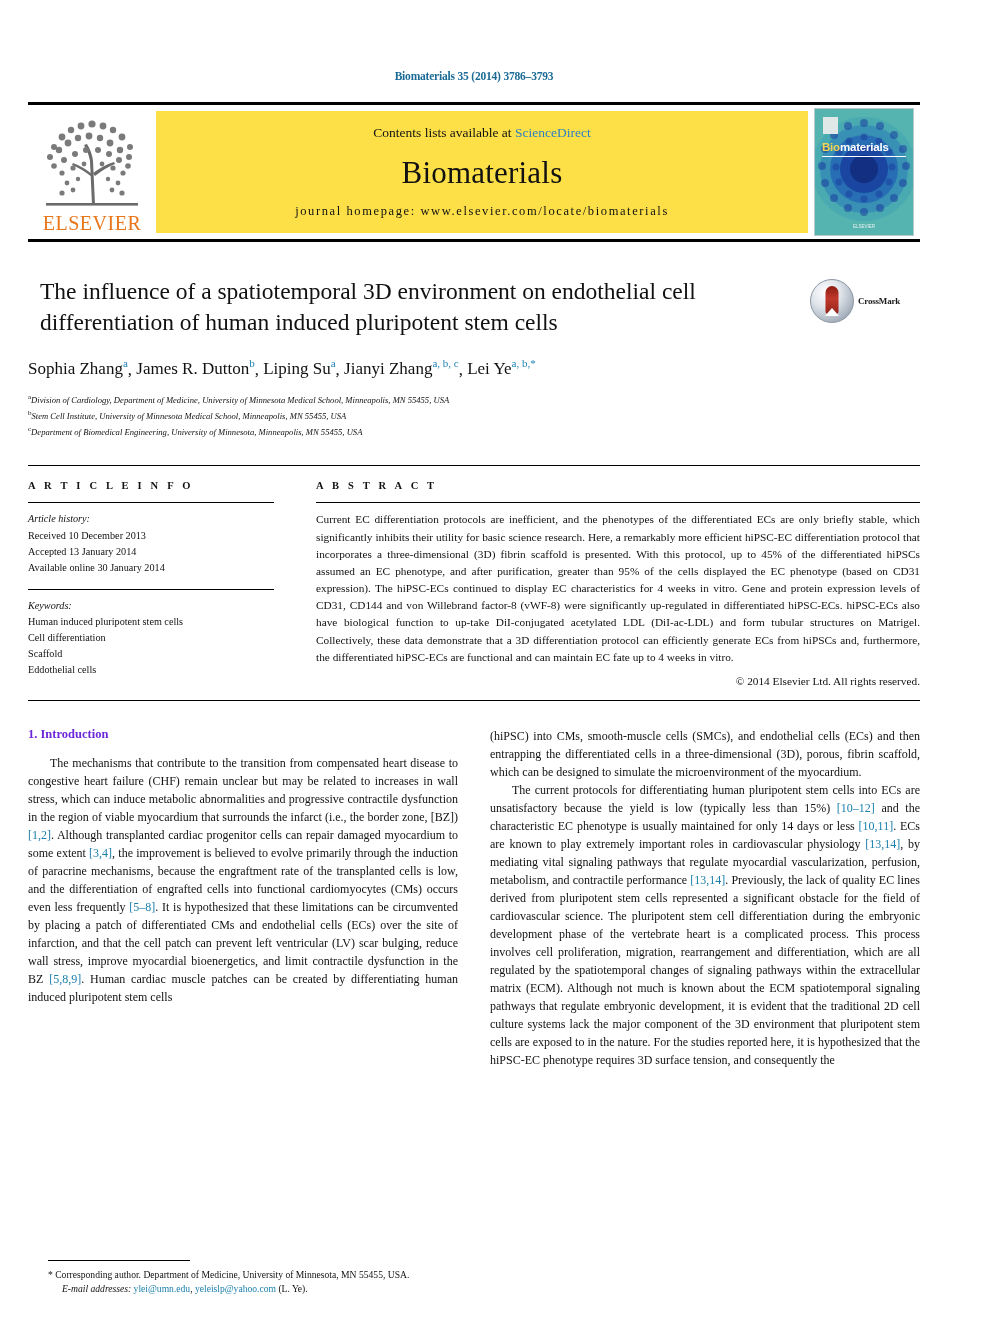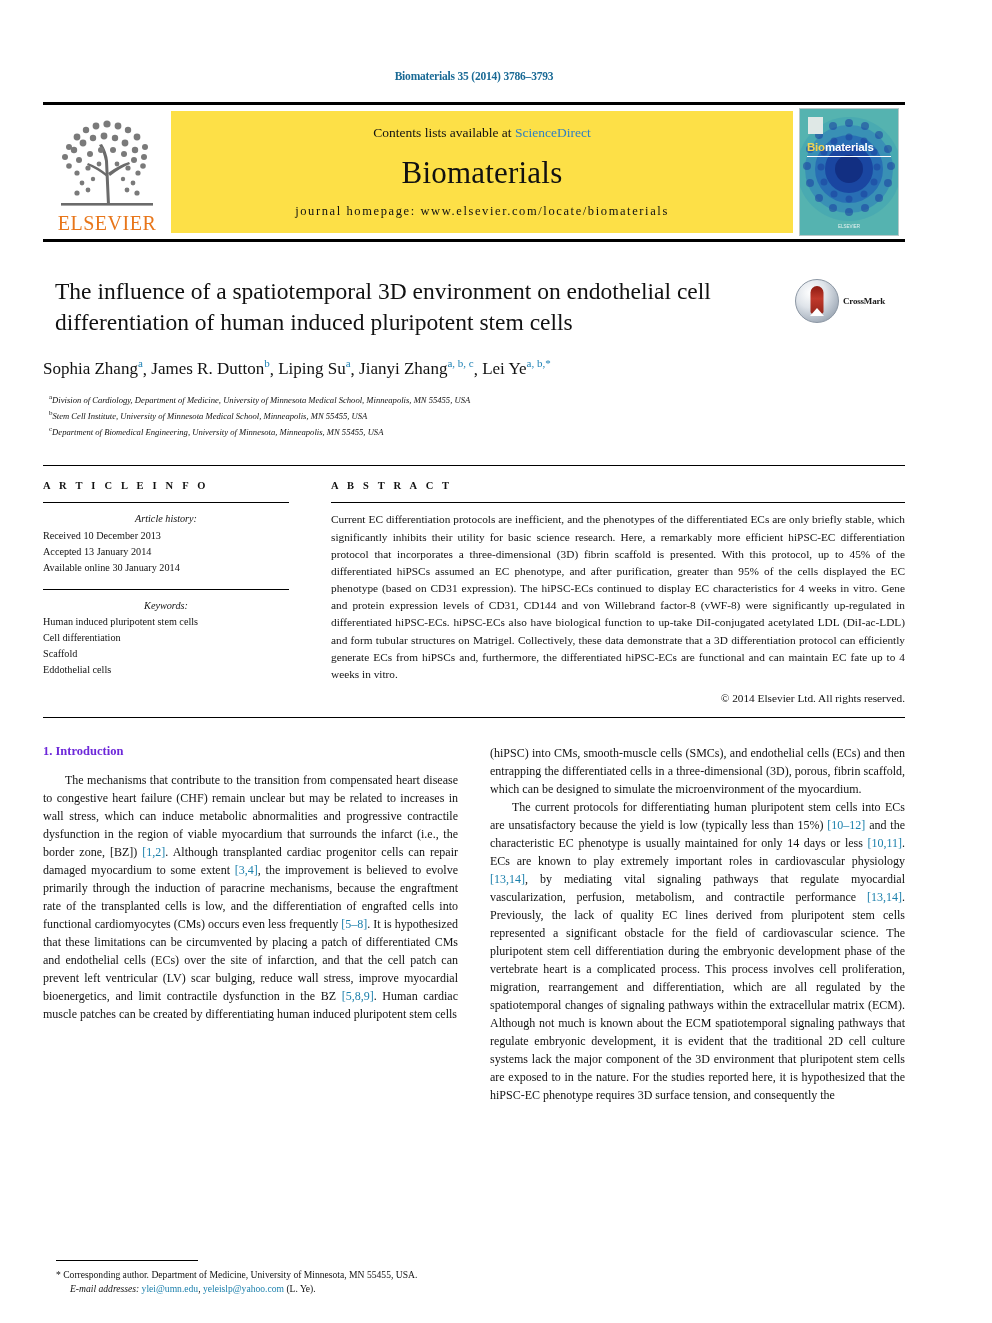--- a/index.html
+++ b/index.html
@@ -13,21 +13,21 @@
     font-family: "Liberation Serif", "DejaVu Serif", serif;
     color: #000000;
     position: relative;
     overflow: hidden;
   }
   .page {
     width: 948px;
     height: 1323px;
     position: relative;
     box-sizing: border-box;
-    padding: 0 43px;
+    padding: 0 28px;
   }
 
   
   .running-head {
     text-align: center;
     color: #1a6a95;
     font-weight: bold;
     font-size: 11.5px;
     letter-spacing: -0.2px;
     padding-top: 70px;
@@ -222,21 +222,20 @@
     line-height: 1.35;
   }
   .authors sup { color: #1f82b5; font-size: 11px; }
 
   .affiliations {
     margin-top: 11px;
     font-size: 8.6px;
     font-style: italic;
     line-height: 1.62;
     color: #111;
-    margin-left: 6px;
   }
   .affiliations sup { font-style: normal; font-size: 7px; }
 
   
   .info-abstract {
     margin-top: 26px;
     border-top: 1px solid #000;
     padding-top: 14px;
     display: flex;
     gap: 42px;
@@ -259,21 +258,21 @@
   .hrule {
     border: 0;
     border-top: 1.6px solid #000;
     margin: 0 0 8px 0;
   }
   .info-group {
     font-size: 10.2px;
     line-height: 1.58;
     color: #111;
   }
-  .info-group .it { font-style: italic; text-align: center; }
+  .info-group .it { font-style: italic; }
   .abstract-text {
     font-size: 11.3px;
     line-height: 1.52;
     text-align: justify;
     color: #111;
     margin: 0;
   }
   .copyright {
     font-size: 11.3px;
     text-align: right;
@@ -309,21 +308,21 @@
     text-indent: 22px;
     margin: 0;
     color: #111;
   }
   .para + .para { margin-top: 0; }
   .ref { color: #1a7fab; }
 
   
   .footnote-wrap {
     position: absolute;
-    left: 56px;
+    left: 48px;
     width: 437px;
     bottom: 26px;
   }
   .footnote-rule {
     border: 0;
     border-top: 1px solid #000;
     width: 142px;
     margin: 0 0 7px 0;
   }
   .footnote {

